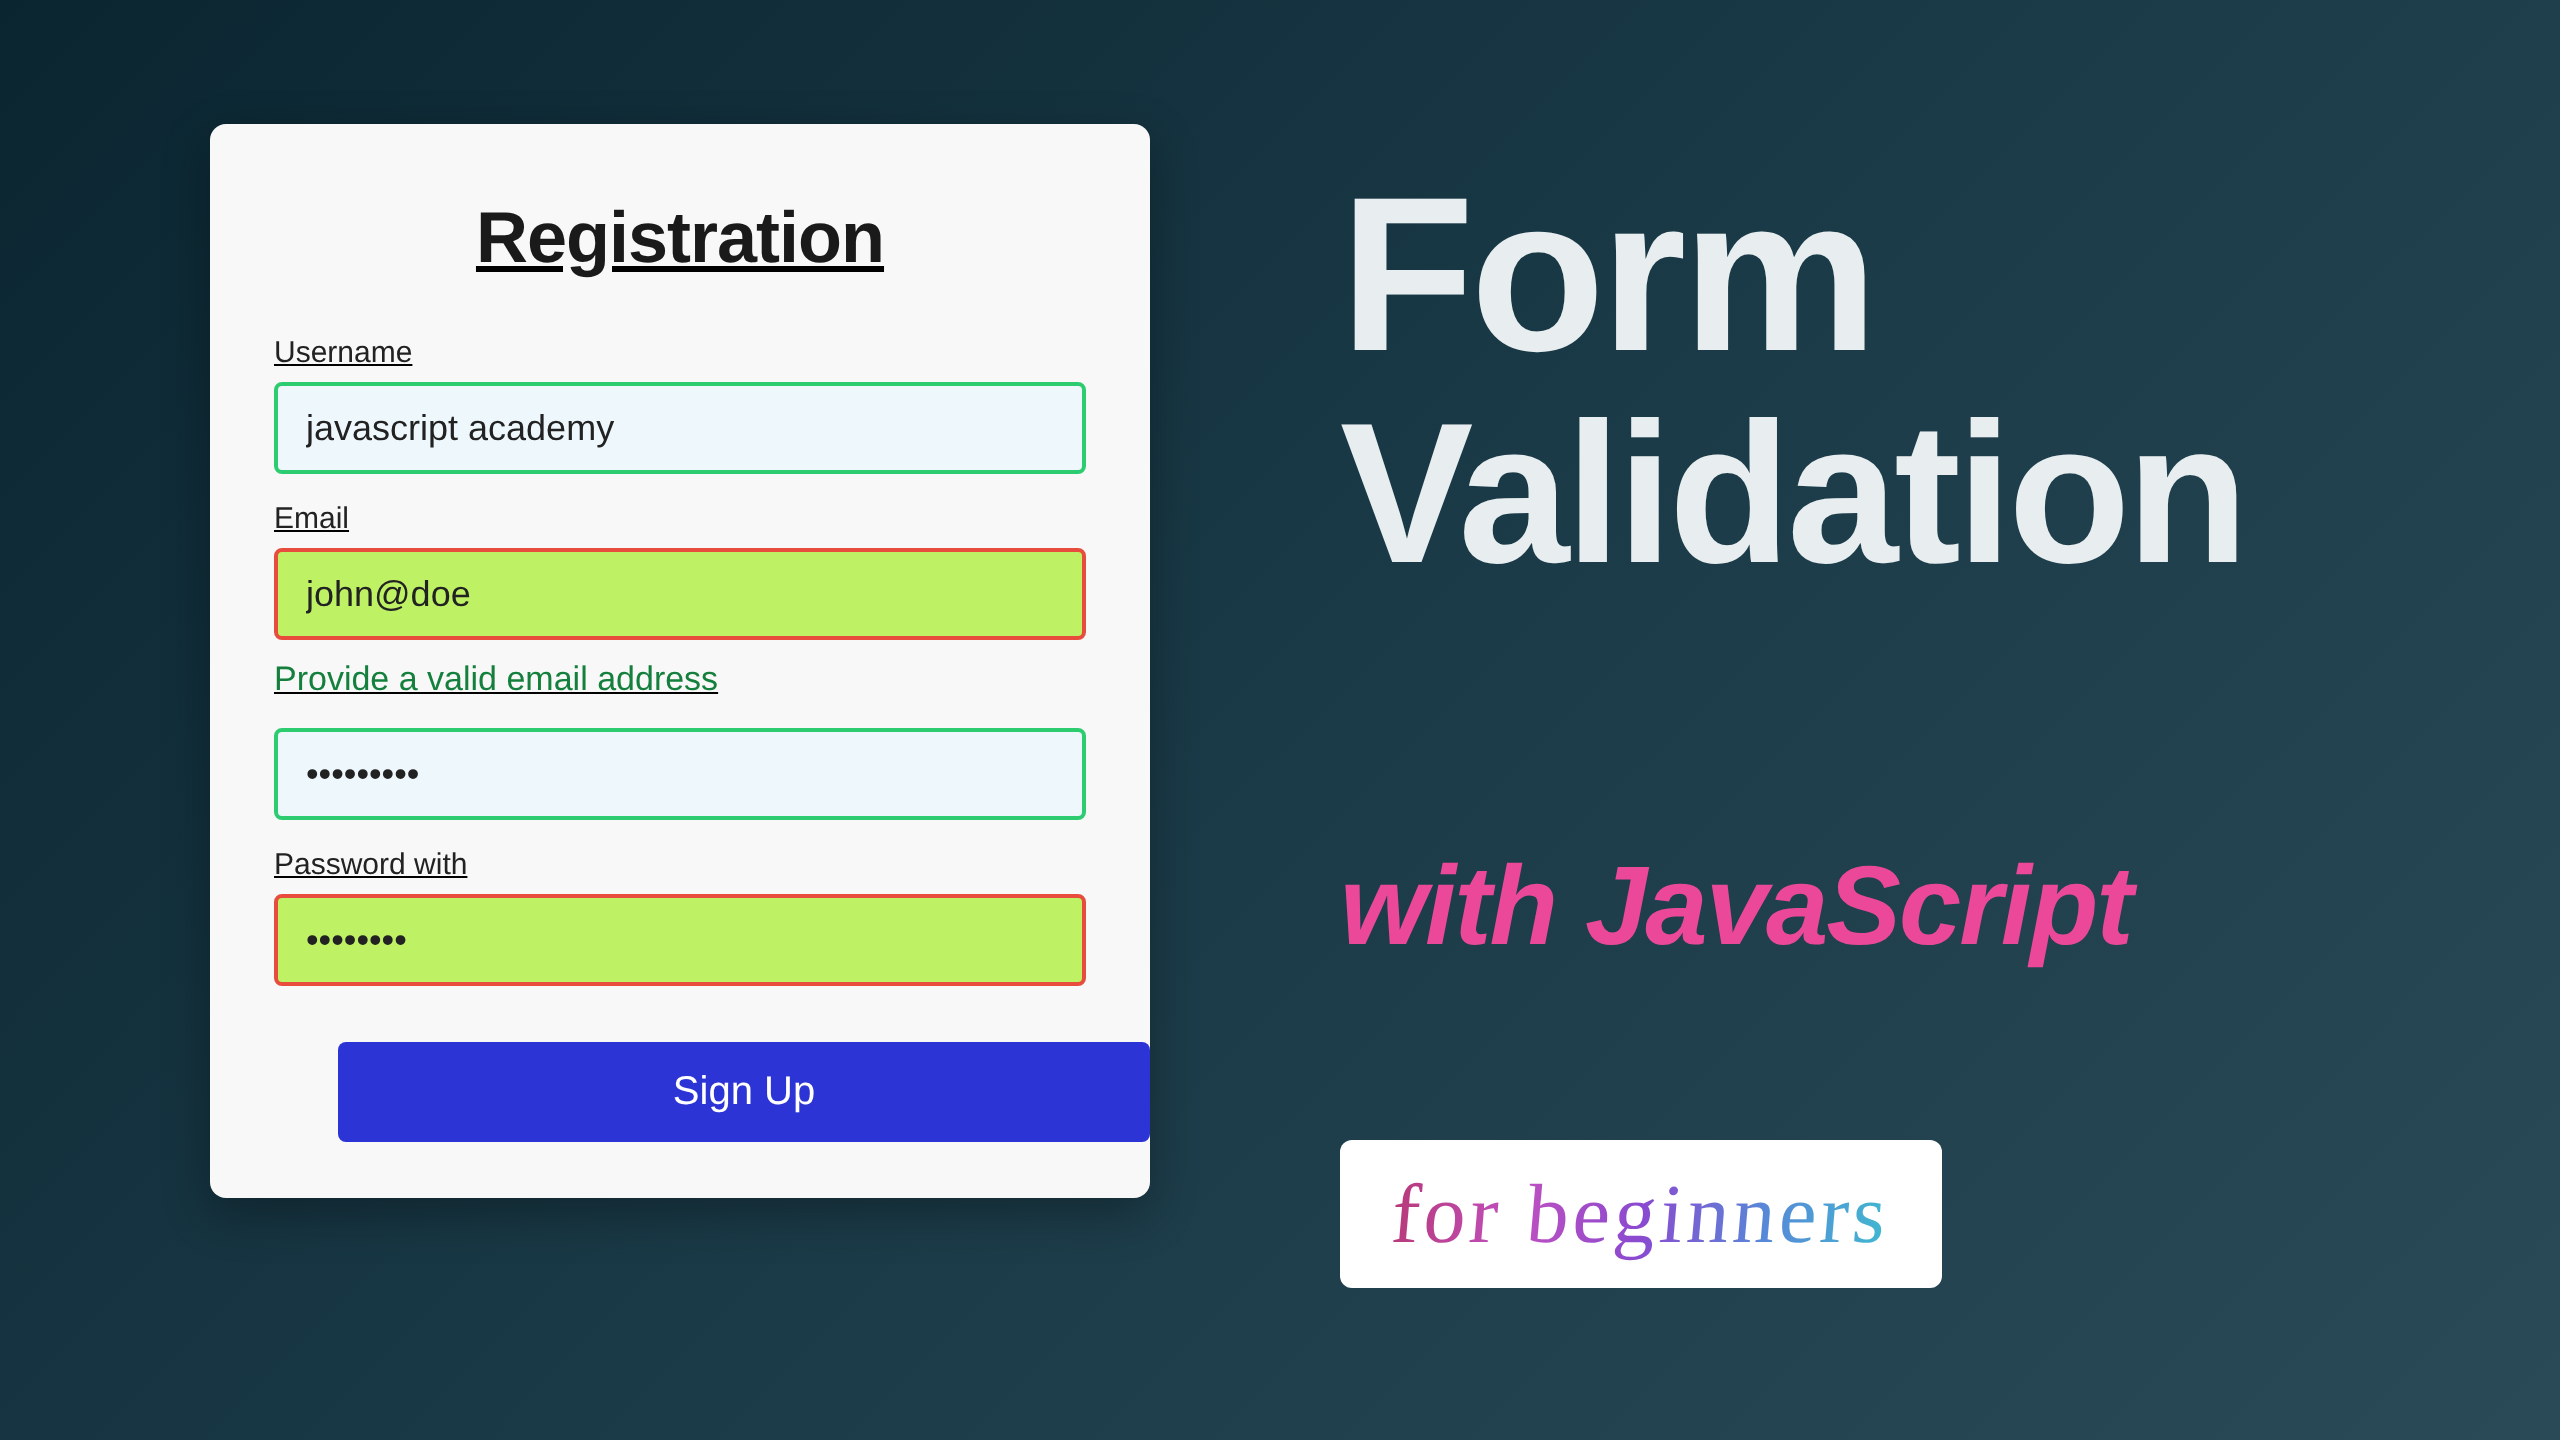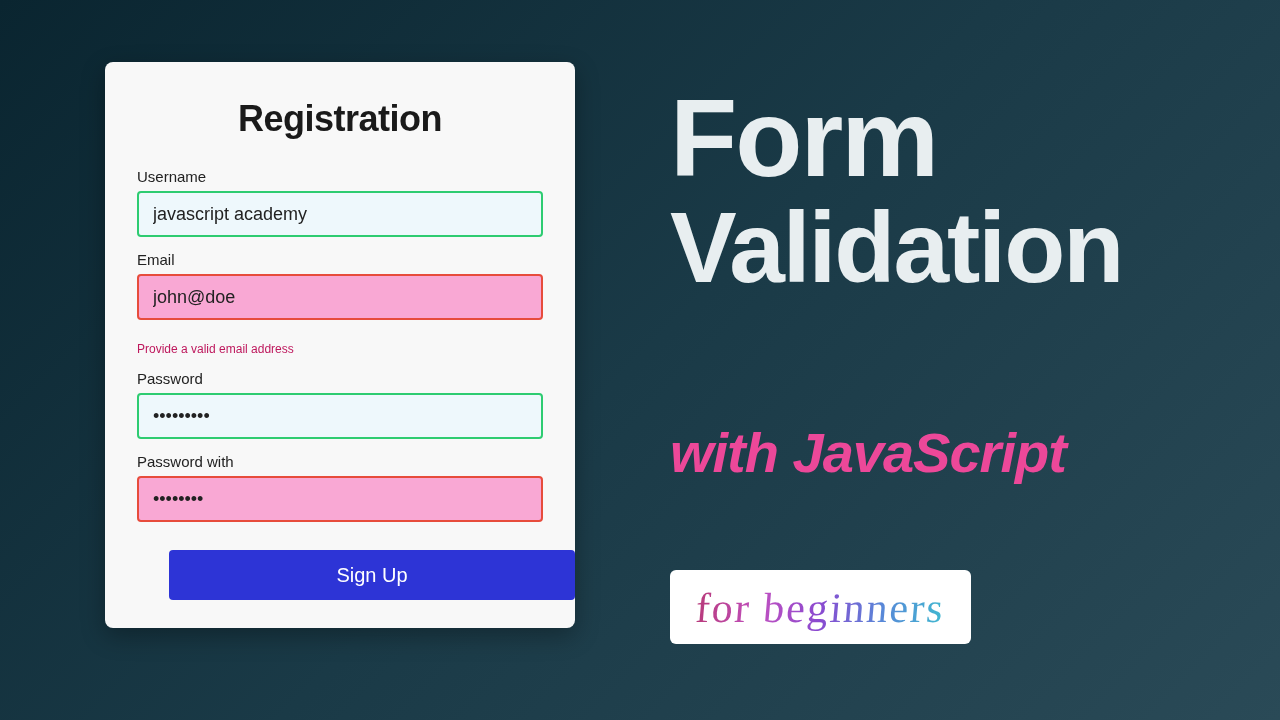--- a/index.html
+++ b/index.html
@@ -13,20 +13,21 @@
 }
 .card {
   position: absolute;
   left: 105px;
   top: 62px;
   width: 470px;
   background: #f8f8f8;
   border-radius: 8px;
   padding: 36px 32px 28px 32px;
   box-shadow: 0 8px 24px rgba(0,0,0,0.3);
+  text-decoration: underline;
 }
 .card-title {
   font-size: 36px;
   font-weight: 800;
   color: #1a1a1a;
   text-align: center;
   margin-bottom: 28px;
   letter-spacing: -0.5px;
 }
 .field { margin-bottom: 14px; }
@@ -41,25 +42,25 @@
   width: 100%;
   height: 46px;
   padding: 0 14px;
   font-size: 18px;
   border-radius: 4px;
   outline: none;
   background: #fafafa;
   color: #222;
 }
 .field-input.valid { border: 2px solid #2ecc71; background: #eef8fc; }
-.field-input.invalid { border: 2px solid #e74c3c; background: #f9a8d4; }
+.field-input.invalid { border: 2px solid #e74c3c; background: #bef264; }
 .error-msg {
-  font-size: 12px;
-  color: #be185d;
-  margin-top: 22px;
+  font-size: 17px;
+  color: #15803d;
+  margin-top: 10px;
 }
 .submit-btn {
   width: 100%;
   height: 50px;
   background: #2d34d6;
   color: #fff;
   border: none;
   border-radius: 4px;
   font-size: 20px;
   font-weight: 400;
@@ -129,21 +130,20 @@
     <input class="field-input valid" type="text" value="javascript academy" style="">
   </div>
 
   <div class="field">
     <label class="field-label">Email</label>
     <input class="field-input invalid" type="text" value="john@doe" style="">
     <div class="error-msg">Provide a valid email address</div>
   </div>
 
   <div class="field">
-    <label class="field-label">Password</label>
     <input class="field-input valid" type="text" value="•••••••••" style="">
   </div>
 
   <div class="field">
     <label class="field-label">Password with</label>
     <input class="field-input invalid" type="text" value="••••••••" style="">
   </div>
 
   <button class="submit-btn">Sign Up</button>
 </div>

